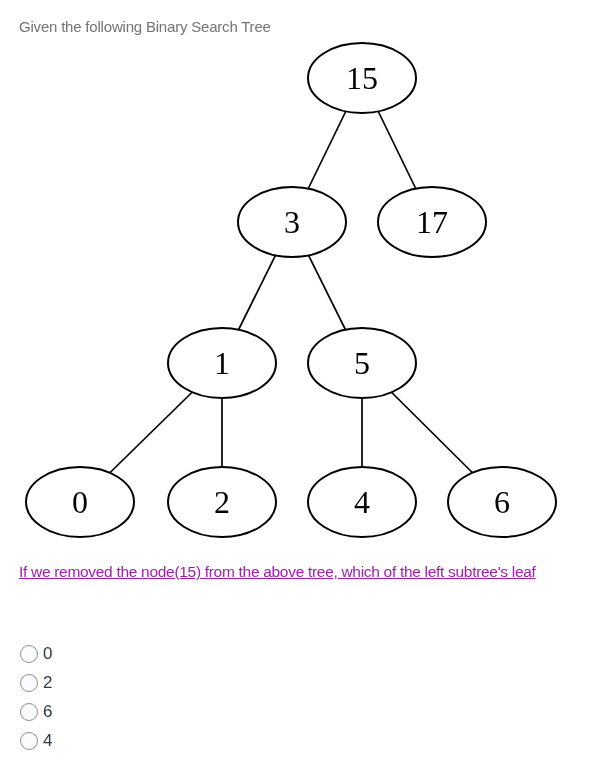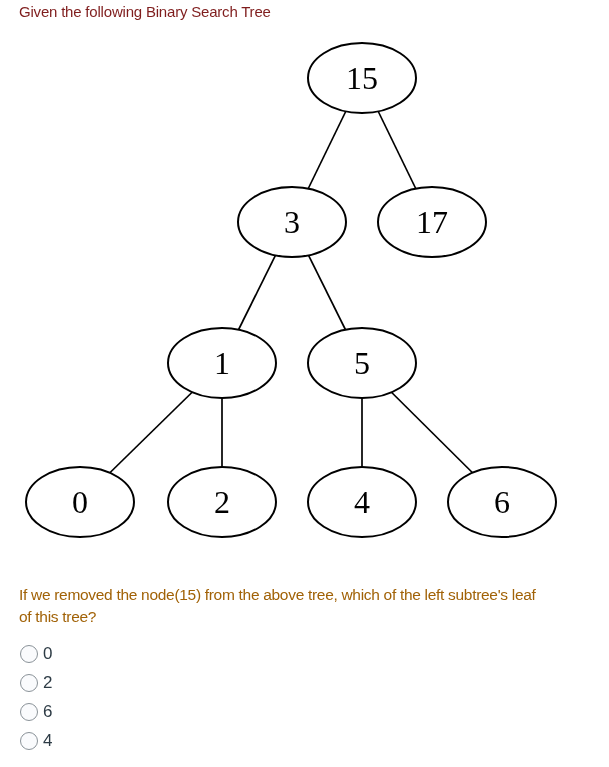--- a/index.html
+++ b/index.html
@@ -7,37 +7,38 @@
   body {
     width: 609px; height: 767px;
     font-family: "Liberation Sans", sans-serif;
     color: #2d3b45;
     position: relative;
     overflow: hidden;
   }
   .page { position: absolute; inset: 0; background: #ffffff; }
 
   .intro-text {
-    position: absolute; left: 19px; top: 3px;
+    position: absolute; left: 19px; top: 18px;
     font-size: 15px; letter-spacing: -0.2px;
-    color: #7f1d1d;
+    color: #737373;
     white-space: nowrap;
   }
 
   .tree-svg { position: absolute; left: 0; top: 0; }
   .node-label {
     font-family: "Liberation Serif", serif;
     font-size: 32px;
     fill: #000000;
   }
 
   .question-text {
-    position: absolute; left: 19px; top: 584px;
+    position: absolute; left: 19px; top: 561px;
     font-size: 15.5px; line-height: 22px; letter-spacing: -0.3px;
-    color: #a16207;
+    color: #a21caf;
+    text-decoration: underline;
   }
   .question-line { white-space: nowrap; }
 
   .options {
     position: absolute; left: 20px; top: 645px;
     display: flex; flex-direction: column; gap: 11px;
   }
   .option-row {
     display: flex; align-items: center;
     height: 18px;
@@ -106,21 +107,20 @@
         <text x="362" y="513" text-anchor="middle" class="node-label">4</text>
       </g>
       <g>
         <ellipse cx="502" cy="502" rx="54" ry="35" fill="#ffffff" stroke="#000000" stroke-width="2"></ellipse>
         <text x="502" y="513" text-anchor="middle" class="node-label">6</text>
       </g>
     </svg>
 
   <div class="question-text">
     <div class="question-line">If we removed the node(15) from the above tree, which of the left subtree's leaf</div>
-    <div class="question-line">of this tree?</div>
   </div>
 
   <div class="options">
     <div class="option-row">
       <span class="radio-circle"></span>
       <span class="option-label">0</span>
     </div>
     <div class="option-row">
       <span class="radio-circle"></span>
       <span class="option-label">2</span>

